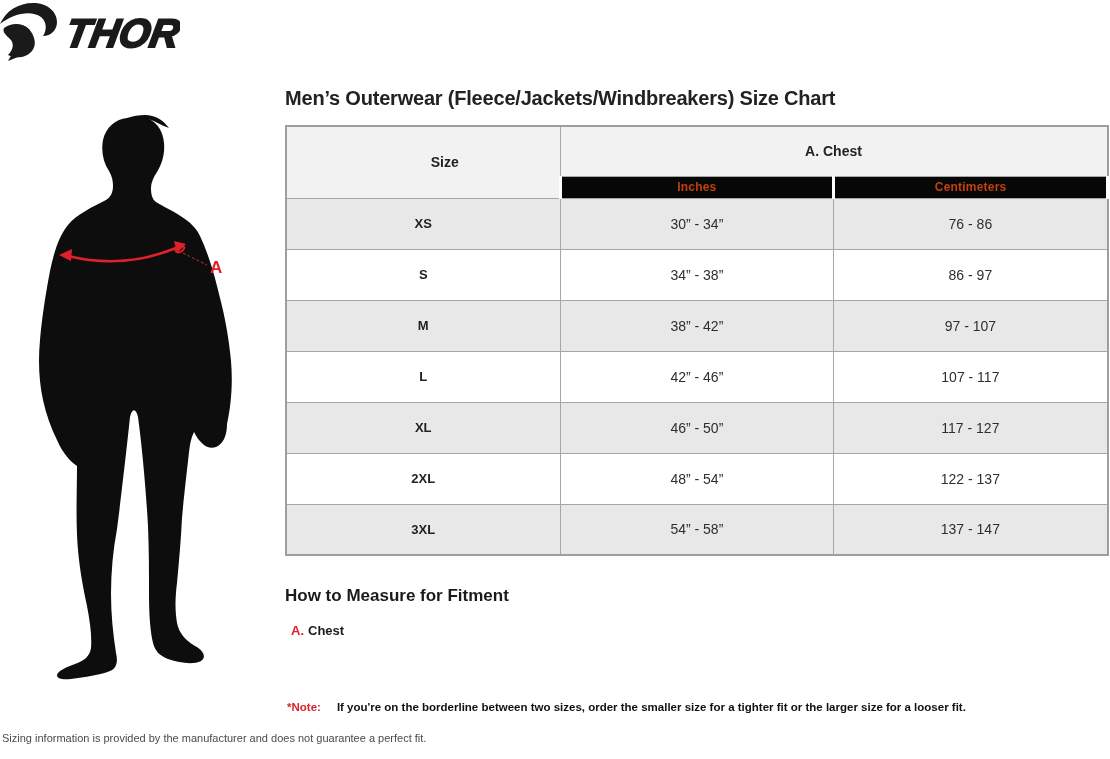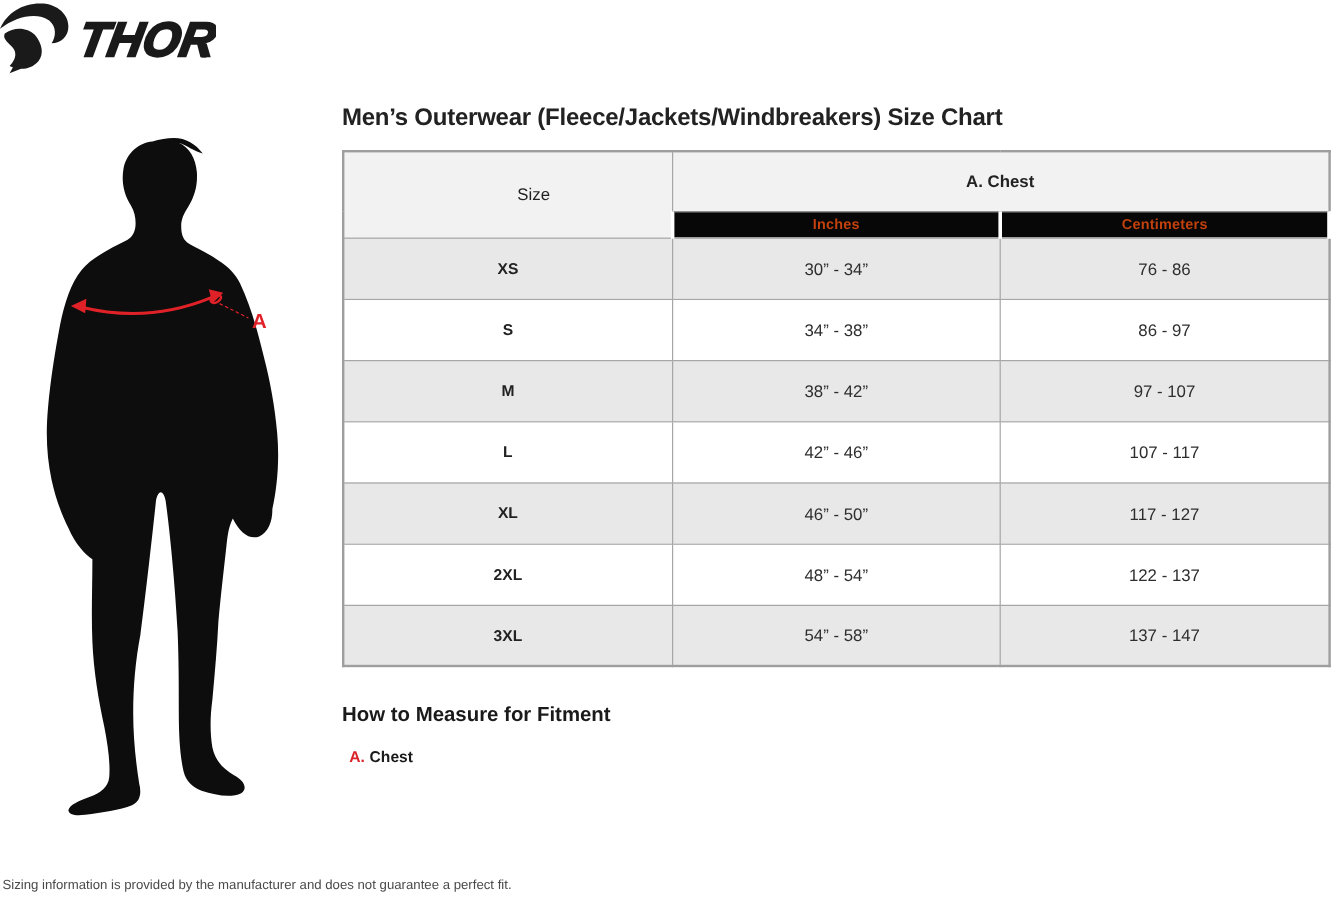--- a/index.html
+++ b/index.html
@@ -16,21 +16,21 @@
   
   .page-title { position: absolute; left: 285px; top: 87px; font-size: 20px; font-weight: bold;
     color: #222; letter-spacing: -0.2px; text-align: right; }
 
   .chart-wrap { position: absolute; left: 285px; top: 125px; width: 824px; }
   table.size-chart { width: 824px; border-collapse: collapse; table-layout: fixed;
     border: 2px solid #9e9e9e; }
   table.size-chart td, table.size-chart th { border: 1px solid #a6a6a6; text-align: center;
     vertical-align: middle; }
   th.size-head { width: 274px; height: 72px; background: #f2f2f2; font-size: 14px;
-    font-weight: normal; color: #222; padding-left: 44px; }
+    font-weight: bold; color: #222; padding-left: 44px; }
   th.group-head { height: 50px; background: #f2f2f2; font-size: 14px; font-weight: bold; color: #222; }
   tr.subhead td { height: 22px; background: #070707; color: #c2410c; font-size: 12px;
     font-weight: bold; border-left: 3px solid #ffffff; border-right: 3px solid #ffffff;
     letter-spacing: 0.2px; }
   tr.data-row td { height: 51px; font-size: 14px; color: #2e2e2e; }
   tr.data-row td.size-col { font-weight: bold; font-size: 13px; color: #222; }
   tr.row-odd td { background: #e8e8e8; }
   tr.row-even td { background: #ffffff; }
 
   
@@ -149,18 +149,21 @@
     </table>
   </div>
 
   <div class="htm-heading">How to Measure for Fitment</div>
   <div class="measure-item">
     <div class="item-title">
       <span class="letter">A.</span><span>Chest</span>
     </div>
   </div>
 
+  <div class="note">
+    <span class="note-label">*Note:</span><span>If you're on the borderline between two sizes, order the smaller size for a tighter fit or the larger size for a looser fit.</span>
+  </div>
 
   <div class="footer">
     <div>Sizing information is provided by the manufacturer and does not guarantee a perfect fit.</div>
   </div>
 
 </div>
 
 </body></html>

